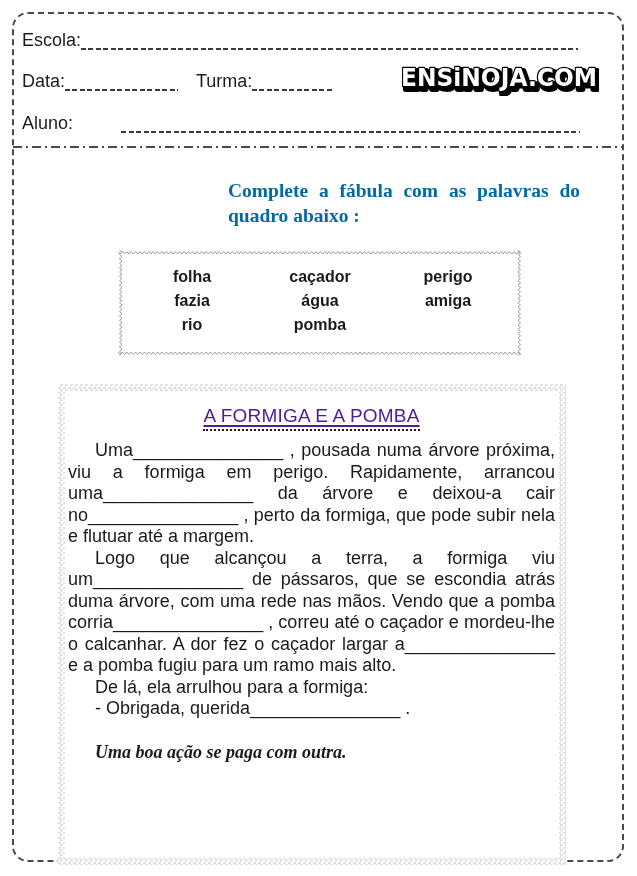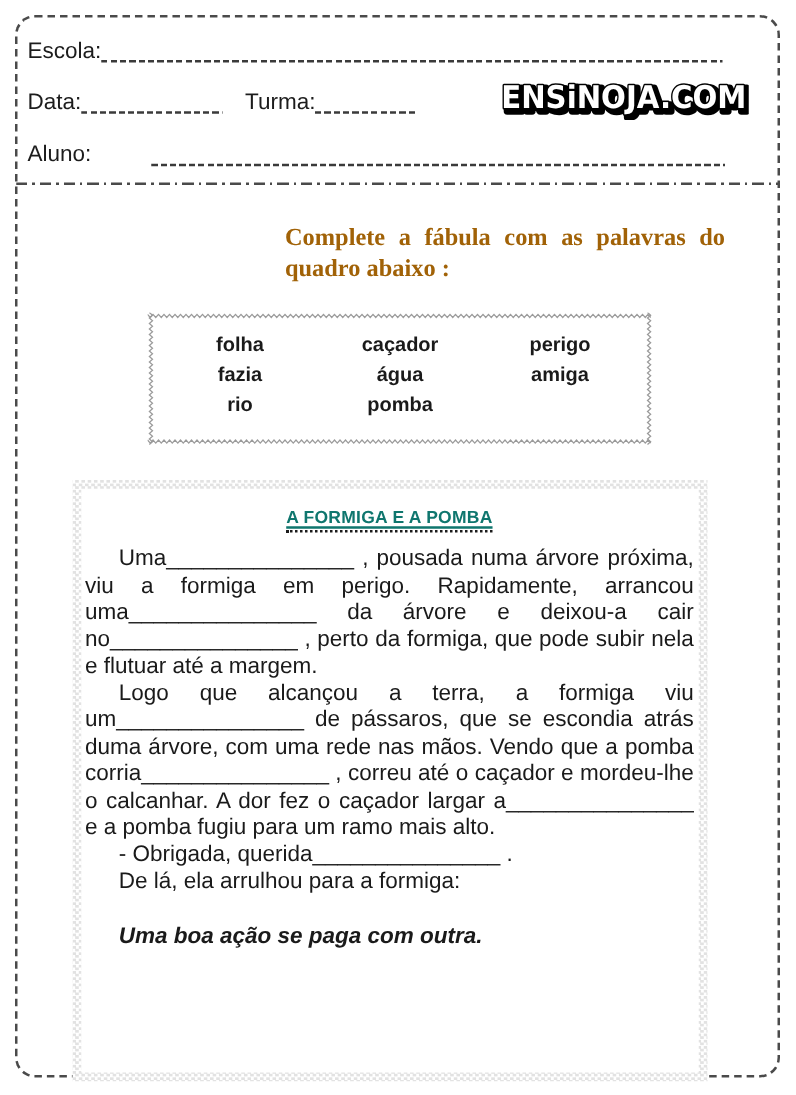--- a/index.html
+++ b/index.html
@@ -29,21 +29,21 @@
   .gap18{width:18px;}
   .logo-wrap{position:absolute;left:394px;top:58px;width:205px;height:38px;}
   .hdr-sep{
     position:absolute;left:13px;top:146px;width:610px;height:2px;
     background-image:repeating-linear-gradient(90deg,#4a4a4a 0 9px,transparent 9px 13px,#4a4a4a 13px 15px,transparent 15px 19px);
   }
   
   .instruction{
     position:absolute;left:228px;top:158px;width:352px;
     font-family:"Liberation Serif",serif;font-weight:bold;font-size:19.5px;
-    line-height:25.5px;text-align:justify;color:#a16207;
+    line-height:25.5px;text-align:justify;color:#0369a1;
   }
   
   .word-box{position:absolute;left:118px;top:250px;width:404px;height:106px;background:#fff;}
   .zigzag-frame{position:relative;}
   .word-grid{
     display:grid;grid-template-columns:1fr 1fr 1fr;
     padding:15px 10px 0 10px;
   }
   .word-cell{
     text-align:center;font-weight:bold;font-size:16px;line-height:24px;color:#1a1a1a;
@@ -52,31 +52,31 @@
   .weave-frame{
     position:absolute;left:58px;top:384px;width:508px;min-height:447px;
     background:repeating-conic-gradient(#e2e2e2 0% 25%,#ffffff 0% 50%) 0 0 / 5px 5px;
     padding:7px;box-sizing:border-box;
   }
   .fable-inner{background:#ffffff;min-height:433px;padding:8px 4px 26px 3px;}
   .fable-title{
     text-align:center;margin:6px 0 13px 0;
   }
   .fable-title span{
-    font-weight:bold;font-size:14px;letter-spacing:0.2px;color:#0f766e;
+    font-weight:normal;font-size:19px;letter-spacing:0.2px;color:#4c1d95;
     text-decoration:underline;text-decoration-thickness:2px;text-underline-offset:3px;
     border-bottom:2px dotted #1c1c1c;padding-bottom:3px;
   }
   .fable-p{
     margin:0;font-size:18px;line-height:21.5px;text-align:justify;
     text-indent:27px;color:#1a1a1a;
   }
   .fable-moral{
     margin:22px 0 0 0;font-size:18px;font-weight:bold;font-style:italic;
-    text-indent:27px;color:#1a1a1a;
+    text-indent:27px;color:#1a1a1a;font-family:Liberation Serif, serif;
   }
 </style>
 </head>
 <body>
 
 <div class="page">
 
   <div class="page-frame"></div>
 
   <div class="hdr-row row-date">
@@ -127,19 +127,19 @@
       </svg>
     </div>
 
   <div class="weave-frame">
     <div class="fable-inner">
       <div class="fable-title">
         <span>A FORMIGA E A POMBA</span>
       </div>
       <p class="fable-p">Uma_______________ , pousada numa árvore próxima, viu a formiga em perigo. Rapidamente, arrancou uma_______________ da árvore e deixou-a cair no_______________ , perto da formiga, que pode subir nela e flutuar até a margem.</p>
       <p class="fable-p">Logo que alcançou a terra, a formiga viu um_______________ de pássaros, que se escondia atrás duma árvore, com uma rede nas mãos. Vendo que a pomba corria_______________ , correu até o caçador e mordeu-lhe o calcanhar. A dor fez o caçador largar a_______________ e a pomba fugiu para um ramo mais alto.</p>
+      <p class="fable-p">De lá, ela arrulhou para a formiga:</p>
       <p class="fable-p">- Obrigada, querida_______________ .</p>
-      <p class="fable-p">De lá, ela arrulhou para a formiga:</p>
       <p class="fable-moral">Uma boa ação se paga com outra.</p>
     </div>
   </div>
 
 </div>
 
 </body></html>

